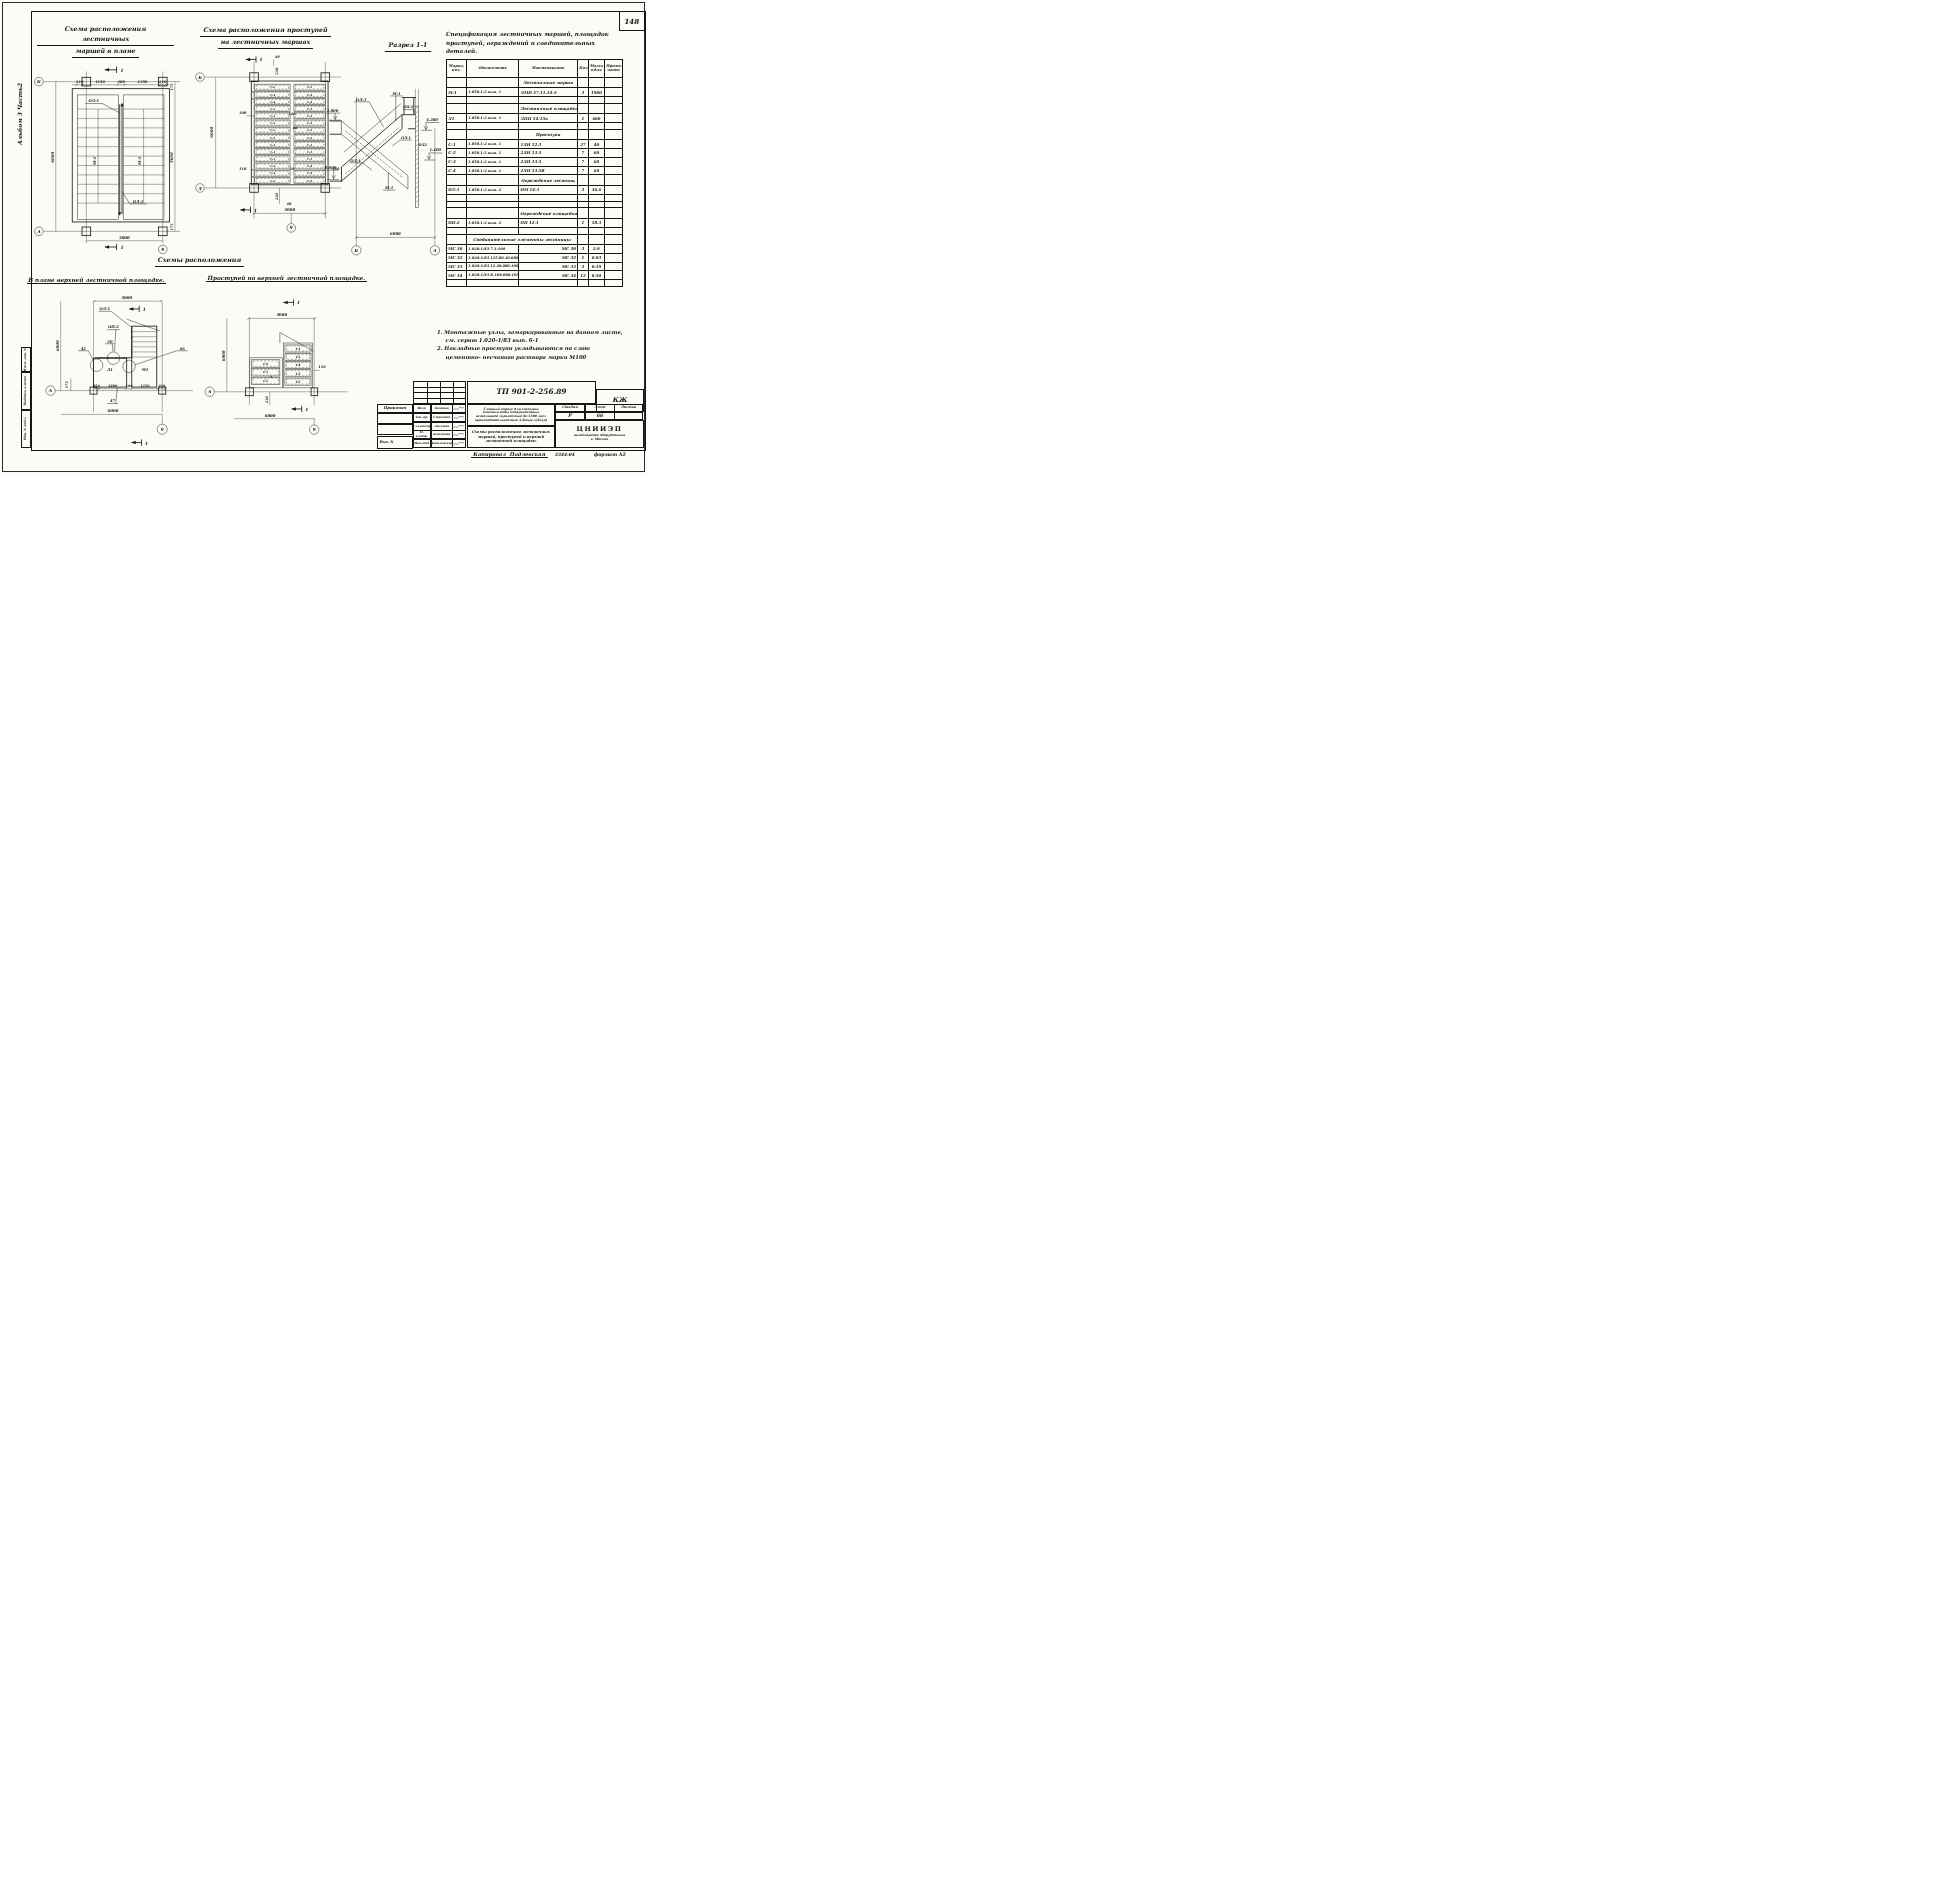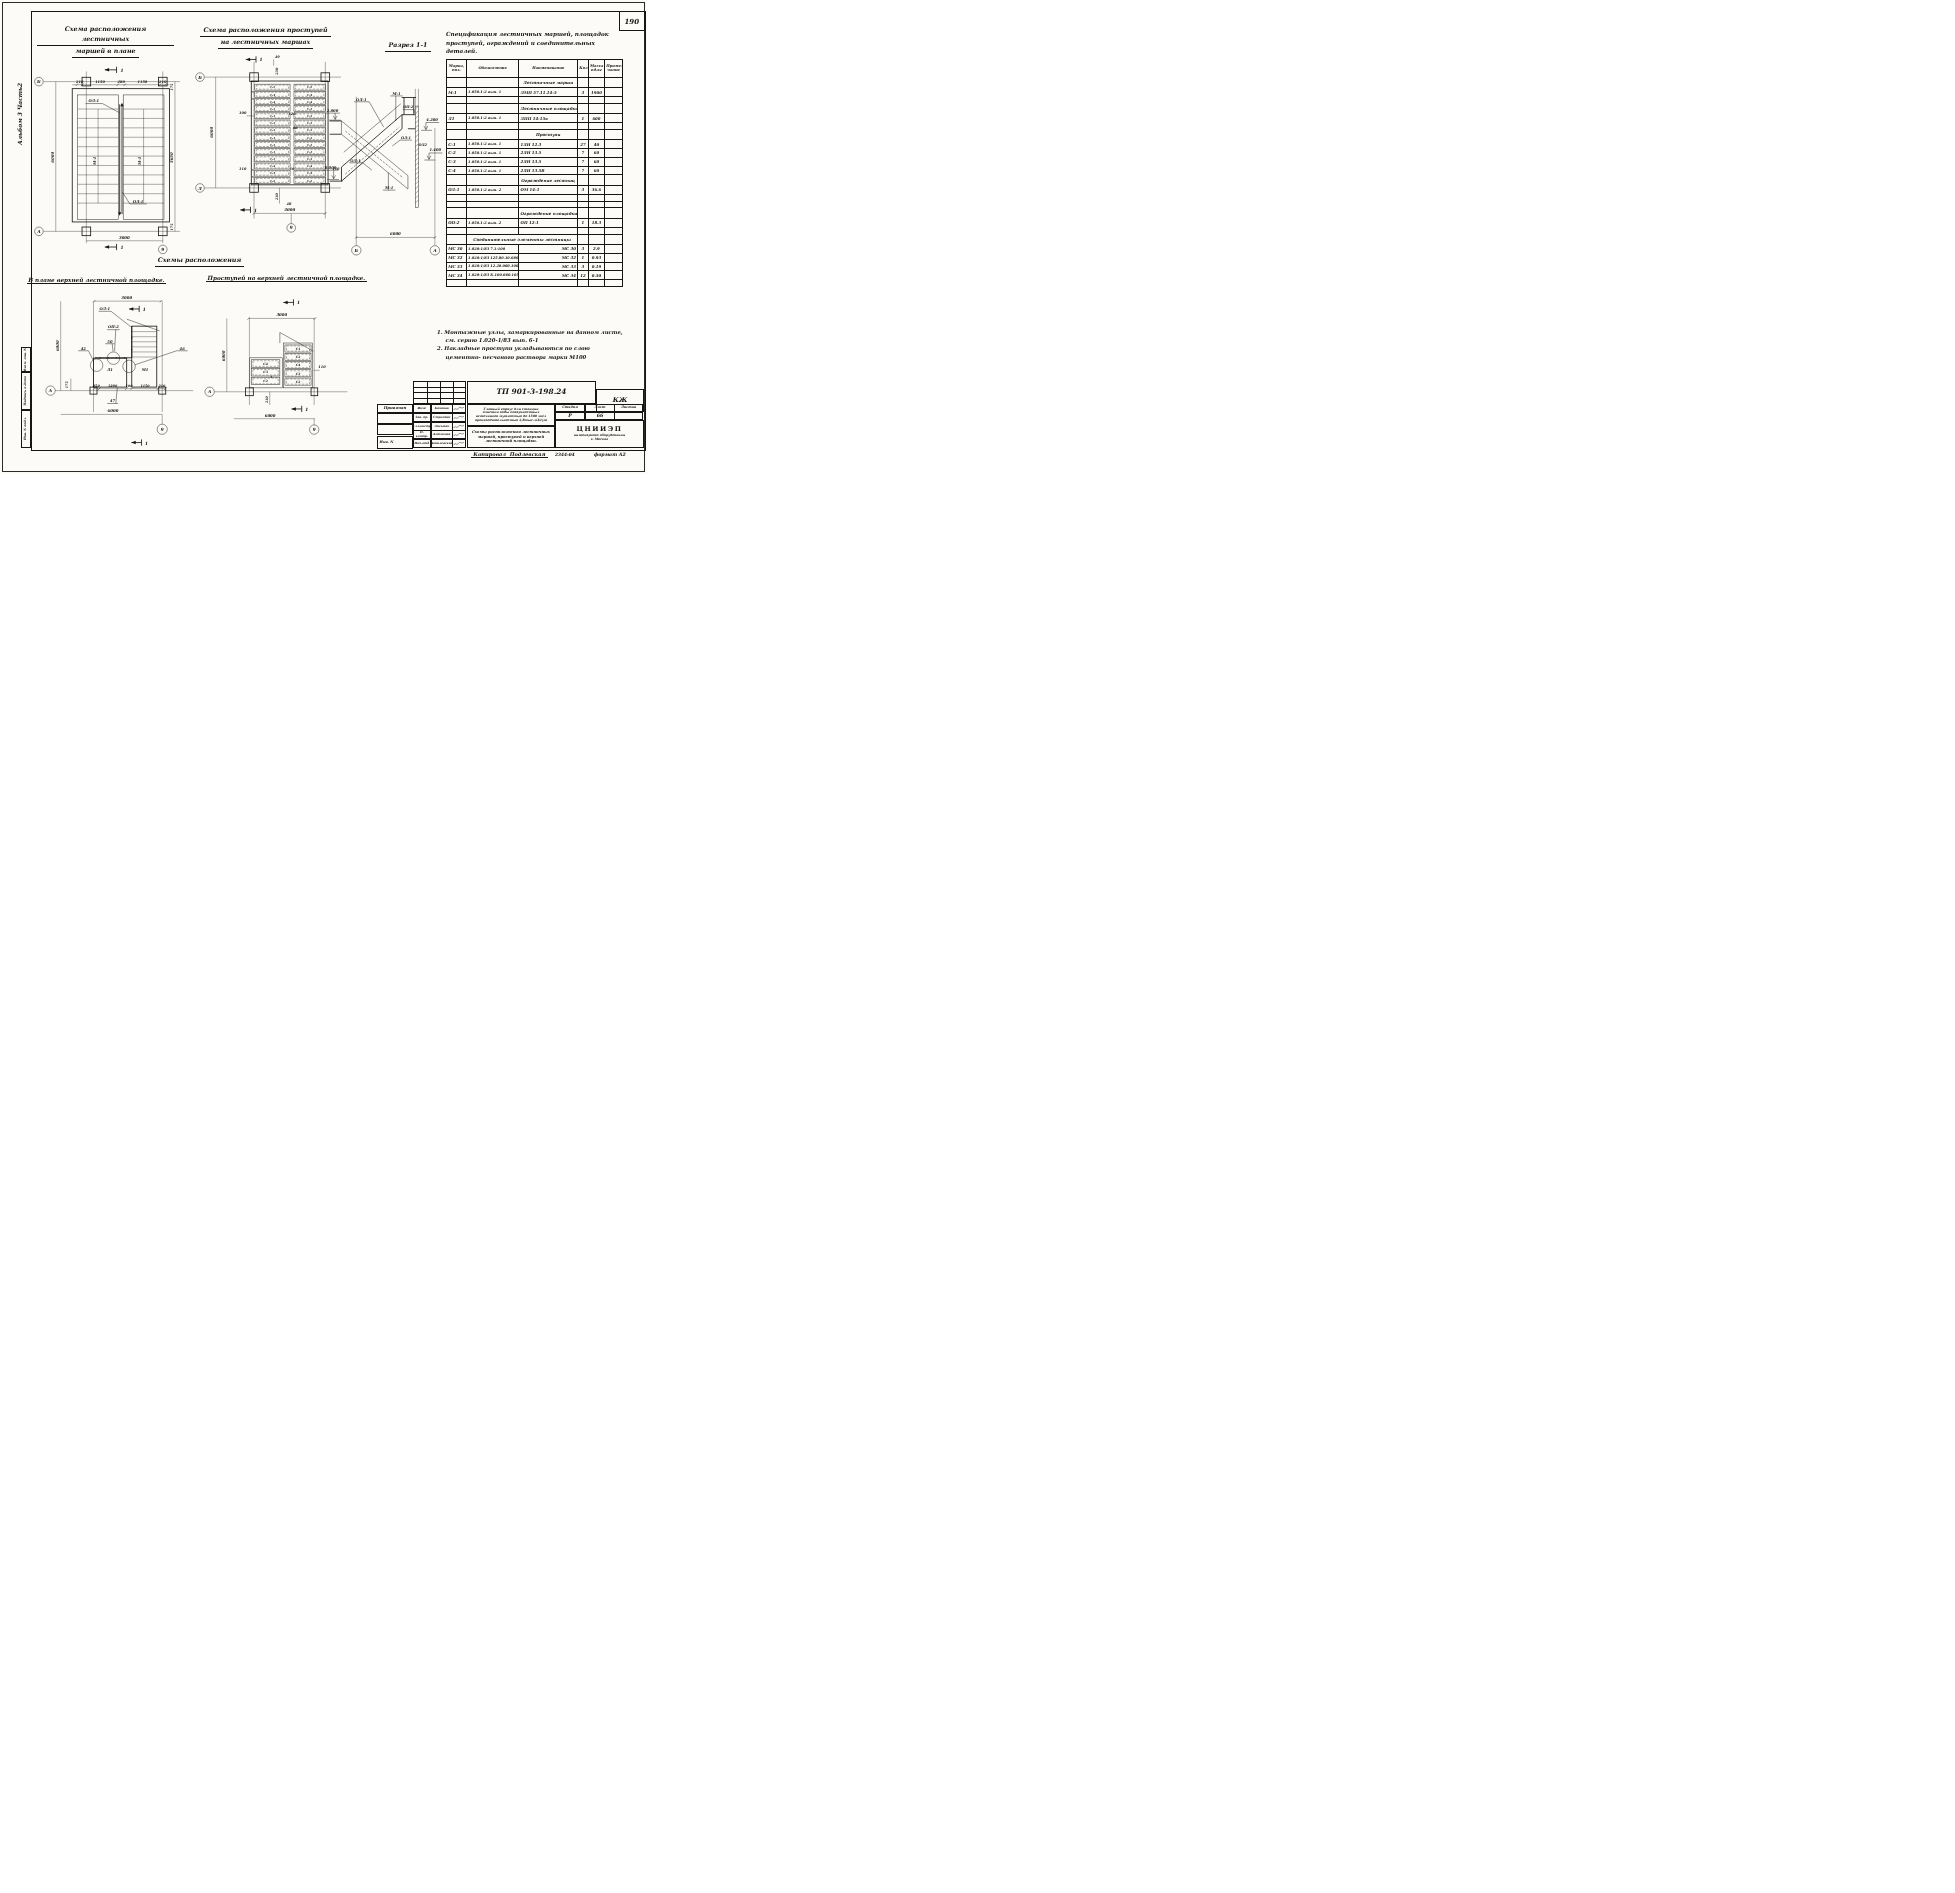--- a/index.html
+++ b/index.html
@@ -43,21 +43,21 @@
 </style>
 </head>
 <body>
 
 <div class="sheet">
 
   <div class="abs border-outer" style="left:2.3px;top:2.3px;width:641px;height:468px;"></div>
   <div class="abs border-frame" style="left:31px;top:11px;width:613px;height:438px;"></div>
 
   <div class="abs pagebox hand">
-    <span>190</span>
+    <span>148</span>
   </div>
 
   <div class="abs hand" style="left:15.6px;top:145px;transform:rotate(-90deg);transform-origin:0 0;white-space:nowrap;font-size:5.9px;">Альбом 3  Часть2</div>
 
   <div class="abs" style="left:21px;top:347px;width:10.2px;height:101px;">
     <div class="tb-cell hand" style="left:0;top:0;width:10.2px;height:25px;">
       <span class="vtxt" style="font-size:3.1px;">Взам. инв. N</span>
       </div>
     <div class="tb-cell hand" style="left:0;top:25px;width:10.2px;height:38px;">
       <span class="vtxt" style="font-size:3.1px;">Подпись и дата</span>
@@ -847,21 +847,21 @@
         <div class="tb-cell hand" style="left: 36px; top: 58px; width: 17.6px; height: 9px; font-size: 2.9px; overflow: hidden;">Нач.отд</div>
         <div class="tb-cell hand" style="left: 54px; top: 58px; width: 21.5px; height: 9px; font-size: 2.9px; overflow: hidden;">Данилевский</div>
         <div class="tb-cell hand" style="left: 75px; top: 58px; width: 14px; height: 9px; font-size: 2.7px; overflow: hidden;">
           <svg width="11.7" height="5.5" viewBox="0 0 30 14">
             <path d="M2 10 C6 2, 10 13, 14 6 S 22 9, 28 3" stroke="#161616" fill="none" stroke-width="1.2"></path>
           </svg>
         </div>
       </div>
 
     <div class="tb-cell hand" style="left:90px;top:0;width:129px;height:23px;font-size:7.4px;">
-      <span>ТП 901-3-198.24</span>
+      <span>ТП 901-2-256.89</span>
       </div>
     <div class="tb-cell hand" style="left:219px;top:0;width:48px;height:23px;font-size:6.6px;margin-top:8px;">
       <span>КЖ</span>
       </div>
     <div class="tb-cell hand" style="left:90px;top:23px;width:88px;height:22px;font-size:3.1px;flex-direction:column;">
       <span>Главный корпус для станции</span>
       <span>очистки воды поверхностных</span>
       <span>источников мутностью до 1500 мг/л</span>
       <span>производительностью 2,8тыс.м3/сут</span>
       </div>

